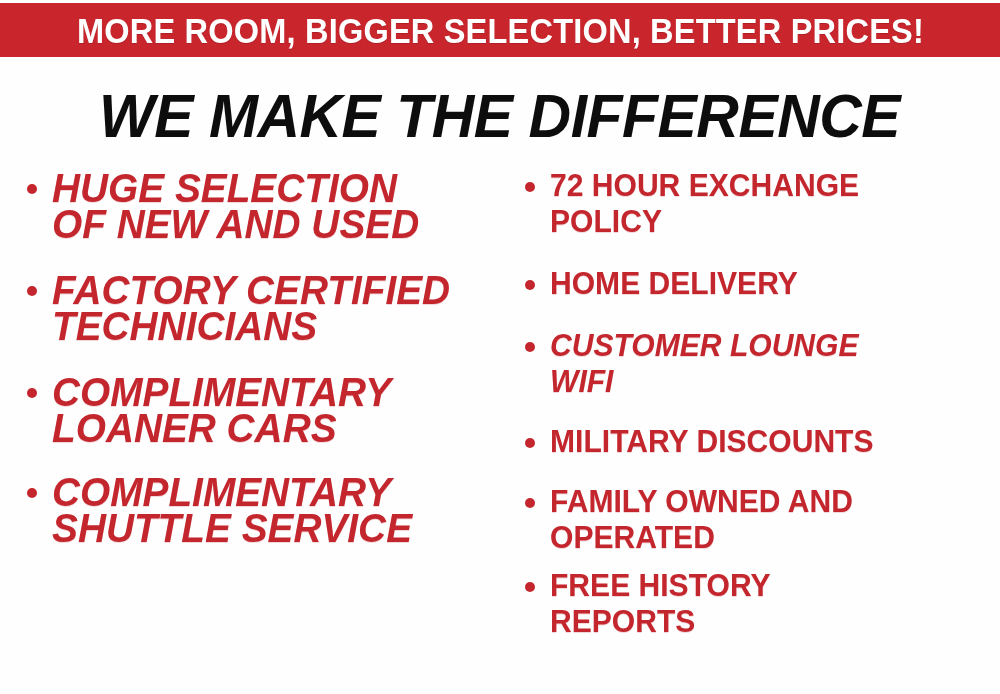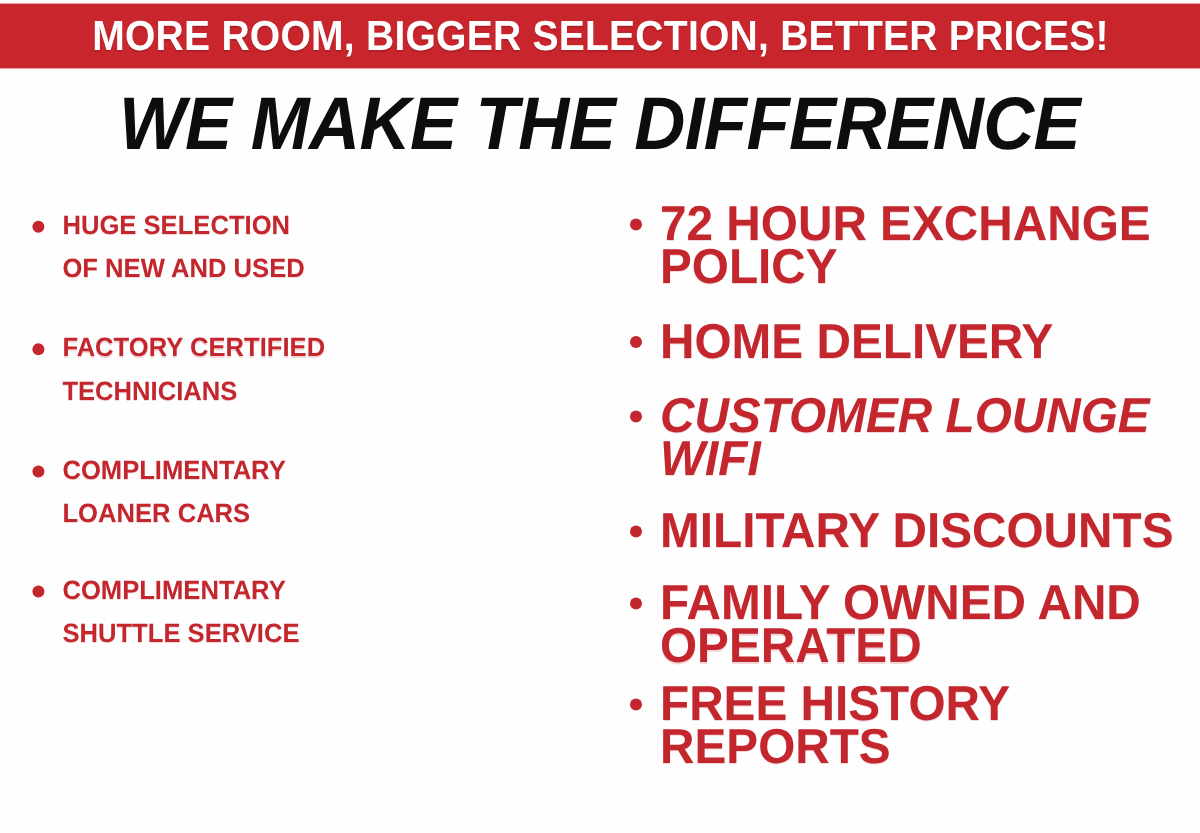--- a/index.html
+++ b/index.html
@@ -46,21 +46,21 @@
     white-space: nowrap;
     transform: scaleX(0.93);
     transform-origin: center center;
     text-shadow: 0 1px 0 rgba(120,20,25,0.30);
   }
 
   
   .headline {
     position: absolute;
     left: 0;
-    top: 70px;
+    top: 82px;
     width: 1000px;
     text-align: center;
   }
   .headline-text {
     display: inline-block;
     color: #0d0d0d;
     font-family: "Liberation Sans", sans-serif;
     font-weight: bold;
     font-style: italic;
     font-size: 62px;
@@ -93,22 +93,22 @@
     color: #c4262e;
     font-family: "Liberation Sans", sans-serif;
     font-weight: bold;
     font-size: 31px;
     line-height: 36px;
     letter-spacing: 0px;
     padding-left: 38px;
     margin-bottom: 26px;
     text-shadow: 0 1px 0 rgba(190,40,48,0.18);
   }
-  .column-left .bullet-item  { font-size: 22px; line-height: 36px; }
-  .column-right .bullet-item { font-size: 41px; line-height: 36px; }
+  .column-left .bullet-item  { font-size: 40px; line-height: 36px; font-style: italic; }
+  .column-right .bullet-item { font-size: 31px; line-height: 36px; }
 
   .bullet-dot {
     position: absolute;
     left: 13px;
     top: 14px;
     width: 10px;
     height: 10px;
     border-radius: 50%;
     background: #c4262e;
   }

